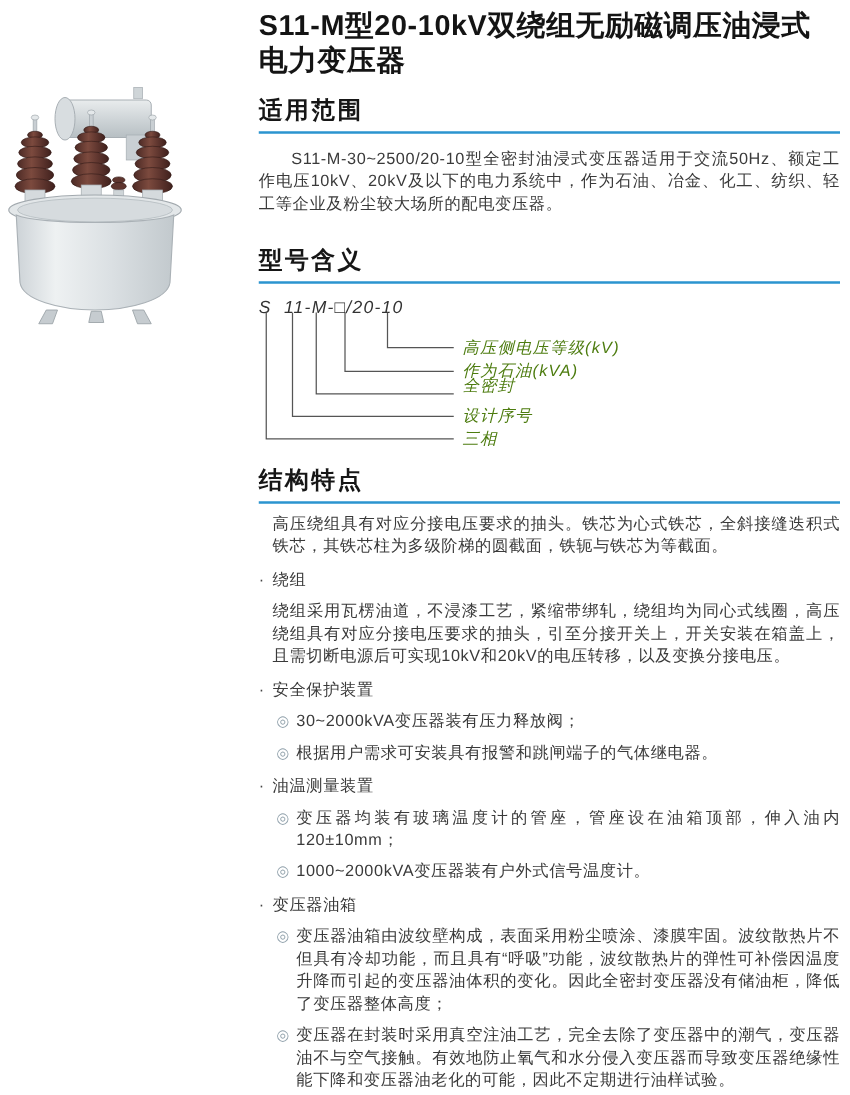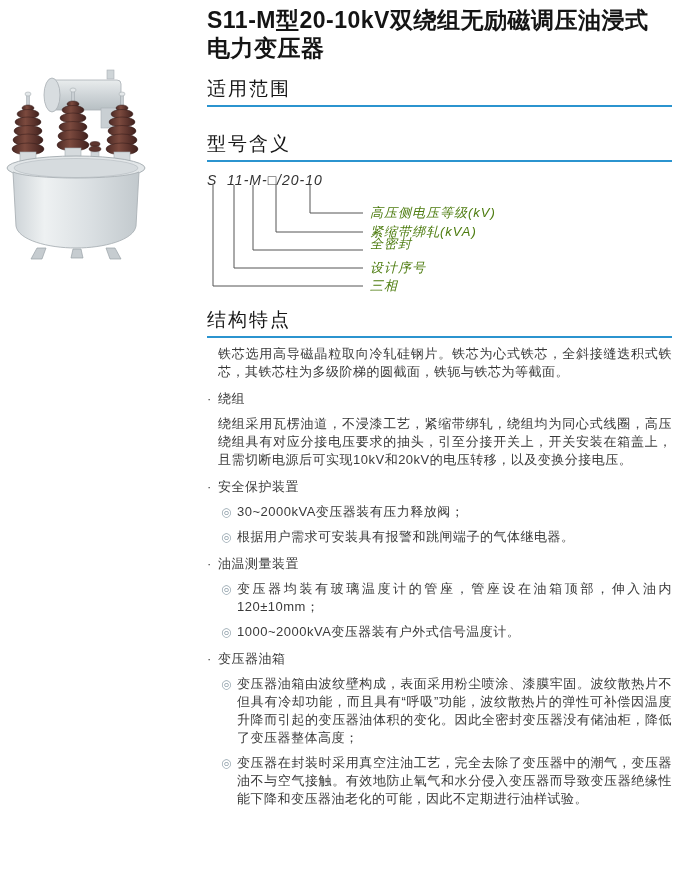--- a/index.html
+++ b/index.html
@@ -1,21 +1,21 @@
 <!DOCTYPE html>
 <html><head>
 <meta charset="utf-8">
 <style>
   html,body{margin:0;padding:0;background:#fff;}
   .page{position:relative;width:680px;height:876px;background:#fff;overflow:hidden;
         font-family:"Liberation Sans","DejaVu Sans",sans-serif;color:#3a3a3a;}
   .photo{position:absolute;left:3px;top:68px;width:147px;height:192px;}
   .content{position:absolute;left:207px;top:6px;width:465px;}
   .title{margin:0;font-size:23px;line-height:28px;font-weight:bold;color:#141414;letter-spacing:0.5px;}
-  .sec-h{margin:0;font-size:19px;line-height:22px;font-weight:normal;color:#161616;
+  .sec-h{margin:0;font-size:19px;line-height:22px;font-weight:bold;color:#161616;
          letter-spacing:2px;border-bottom:2px solid #2b94cf;padding-bottom:5px;}
   .h-scope{margin-top:16px;}
   .h-model{margin-top:26px;}
   .h-features{margin-top:3px;}
   .body-text{font-size:13px;line-height:18px;color:#3a3a3a;letter-spacing:0.5px;text-align:justify;}
   .scope-p{margin:11px 0 0;text-indent:2em;}
   
   .diagram{position:relative;margin-top:10px;height:134px;font-style:italic;}
   .model-code{position:absolute;left:0;top:0;font-size:14px;color:#333;white-space:pre;letter-spacing:1px;}
   .diag-svg{position:absolute;left:0;top:0;}
@@ -91,44 +91,45 @@
       <polygon points="103,180 112,180 118,191 107,191" fill="#c6ccd0" stroke="#9aa2a7" stroke-width="0.7"></polygon>
       <polygon points="70,181 78,181 80,190 68,190" fill="#c6ccd0" stroke="#9aa2a7" stroke-width="0.7"></polygon>
     </svg>
   </div>
 
   <div class="content">
 
     <h1 class="title"><span>S11-M型20-10kV双绕组无励磁调压油浸式</span><br><span>电力变压器</span></h1>
 
     <h2 class="sec-h h-scope">适用范围</h2>
+    <p class="body-text scope-p">S11-M-30~2500/20-10型全密封油浸式变压器适用于交流50Hz、额定工作电压10kV、20kV及以下的电力系统中，作为石油、冶金、化工、纺织、轻工等企业及粉尘较大场所的配电变压器。</p>
 
     <h2 class="sec-h h-model">型号含义</h2>
     <div class="diagram">
       <div class="model-code">S  11-M-□/20-10</div>
       <svg class="diag-svg" width="465" height="134" viewBox="0 0 465 134">
         <g fill="none" stroke="#555" stroke-width="1">
           <polyline points="103,13 103,41 156,41"></polyline>
           <polyline points="69,13 69,60 156,60"></polyline>
           <polyline points="46,13 46,78 156,78"></polyline>
           <polyline points="27,13 27,96 156,96"></polyline>
           <polyline points="6,13 6,114 156,114"></polyline>
         </g>
       </svg>
       <div class="diag-label dl0">高压侧电压等级(kV)</div>
-      <div class="diag-label dl1">紧缩带绑轧(kVA)</div>
+      <div class="diag-label dl1">作为石油(kVA)</div>
       <div class="diag-label dl2">全密封</div>
       <div class="diag-label dl3">设计序号</div>
       <div class="diag-label dl4">三相</div>
     </div>
 
     <h2 class="sec-h h-features">结构特点</h2>
 
     <div>
-      <p class="body-text f-para">铁芯选用高导磁晶粒取向冷轧硅钢片。铁芯为心式铁芯，全斜接缝迭积式铁芯，其铁芯柱为多级阶梯的圆截面，铁轭与铁芯为等截面。</p>
+      <p class="body-text f-para">高压绕组具有对应分接电压要求的抽头。铁芯为心式铁芯，全斜接缝迭积式铁芯，其铁芯柱为多级阶梯的圆截面，铁轭与铁芯为等截面。</p>
     </div>
 
     <div>
       <div class="f-title"><span class="dot">·</span><span>绕组</span></div>
       <p class="body-text f-para">绕组采用瓦楞油道，不浸漆工艺，紧缩带绑轧，绕组均为同心式线圈，高压绕组具有对应分接电压要求的抽头，引至分接开关上，开关安装在箱盖上，且需切断电源后可实现10kV和20kV的电压转移，以及变换分接电压。</p>
     </div>
 
     <div>
       <div class="f-title"><span class="dot">·</span><span>安全保护装置</span></div>
       <div class="body-text f-sub">

